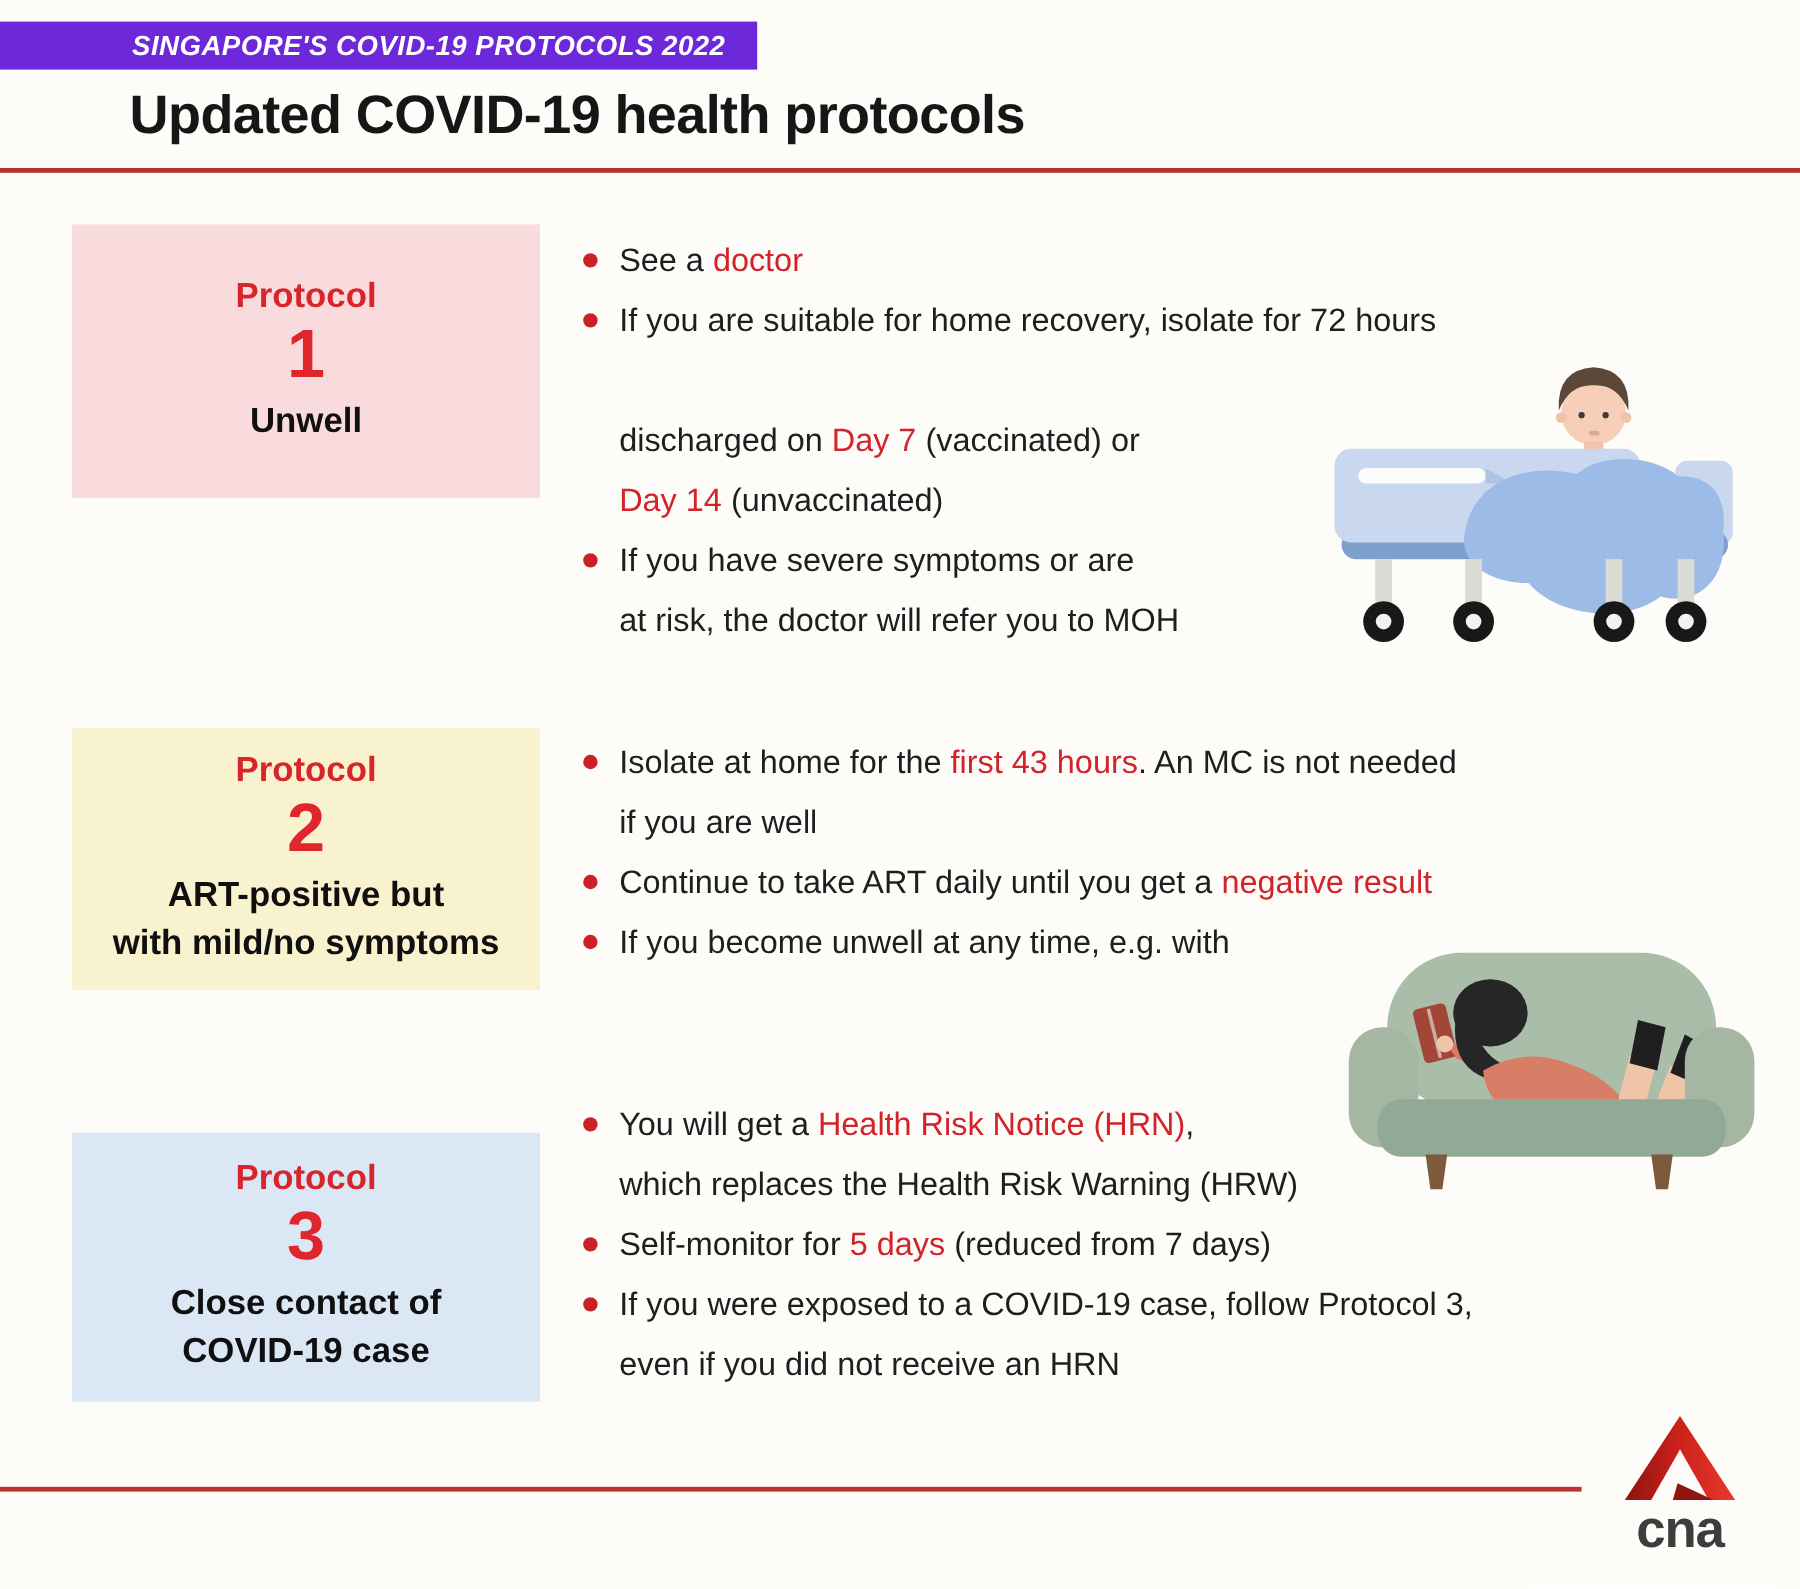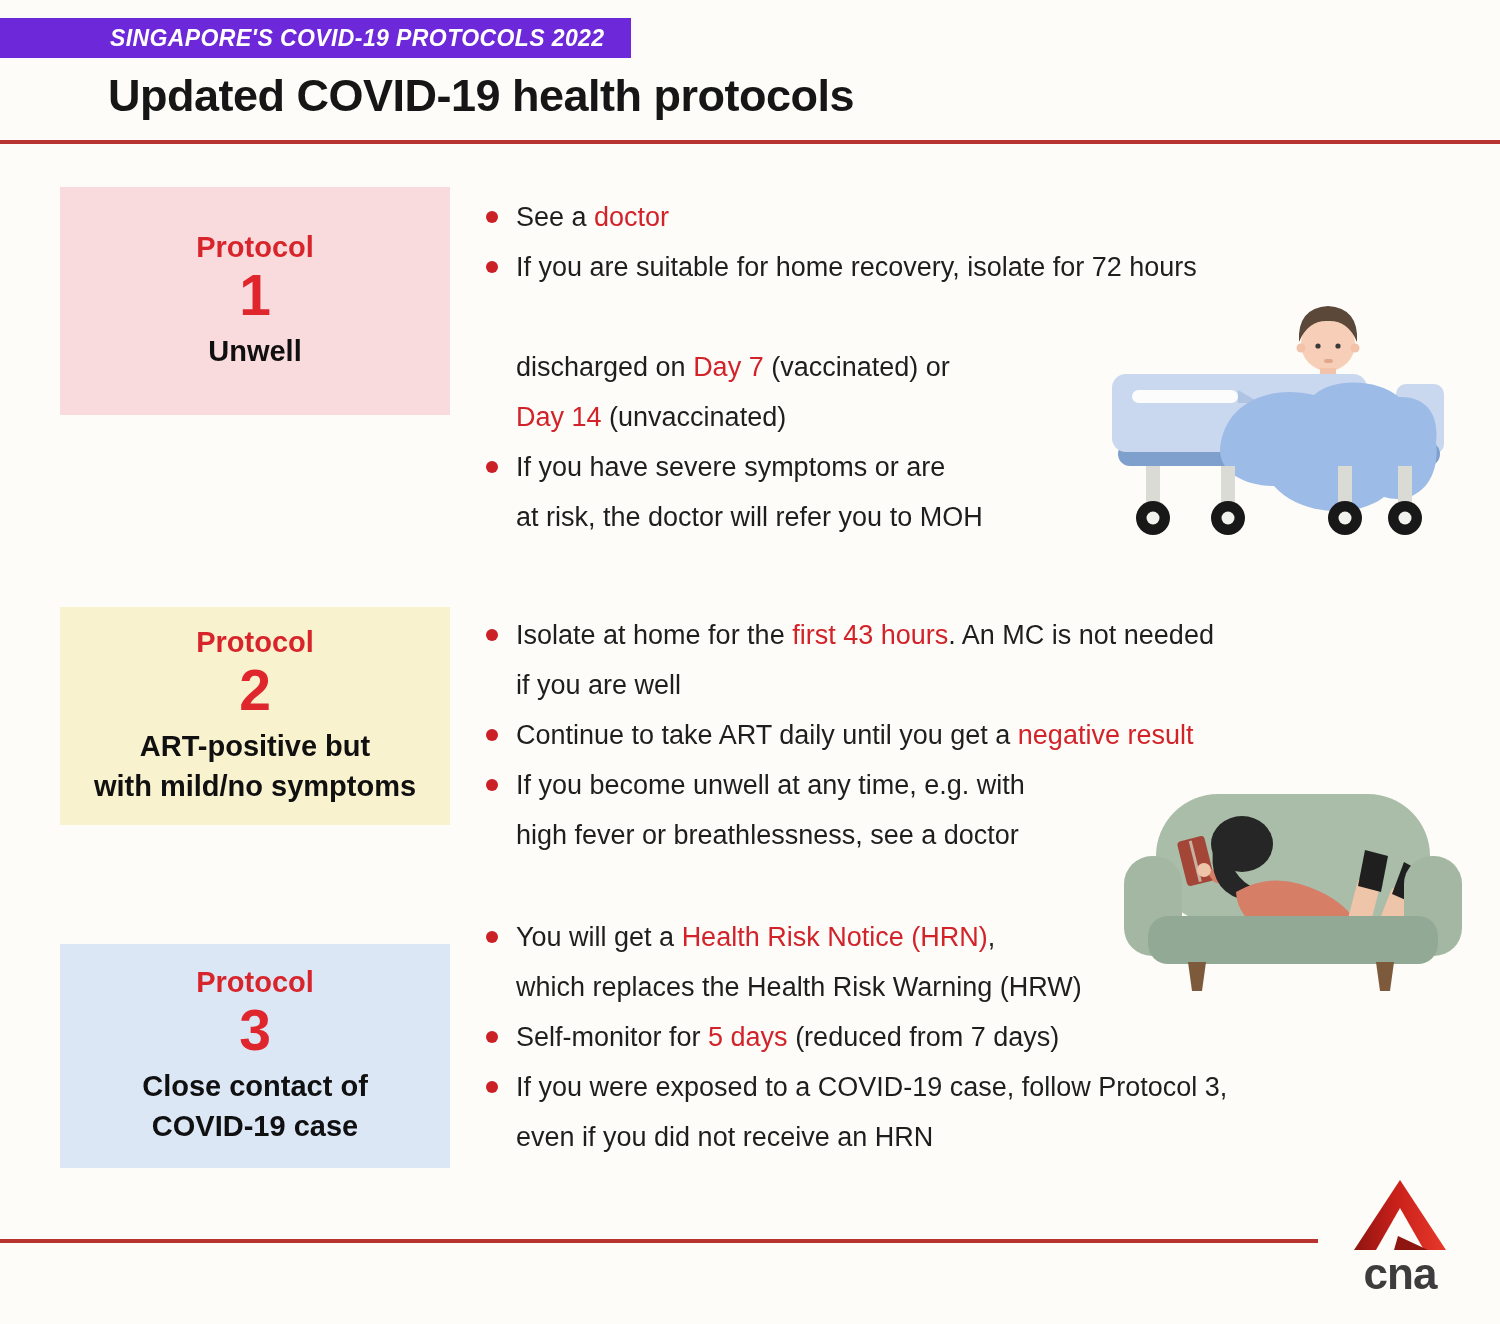--- a/index.html
+++ b/index.html
@@ -131,21 +131,21 @@
       <li>
         <span class="dot"></span>
         <span class="btext"><span>Isolate at home for the </span><span class="red">first 43 hours</span><span>. An MC is not needed</span><br><span>if you are well</span></span>
       </li>
       <li>
         <span class="dot"></span>
         <span class="btext"><span>Continue to take ART daily until you get a </span><span class="red">negative result</span></span>
       </li>
       <li>
         <span class="dot"></span>
-        <span class="btext"><span>If you become unwell at any time, e.g. with</span><br><span>high fever or breathlessness, see a doctor</span></span>
+        <span class="btext"><span>If you become unwell at any time, e.g. with</span><br></span>
       </li>
     </ul>
 
   <svg class="illus" style="left:1118px;top:782px;width:350px;height:212px;" viewBox="0 0 350 212">
 
     <rect x="38" y="12" width="274" height="130" rx="62" fill="#A9BDA9"></rect>
 
     <g transform="rotate(-14 78 80)">
       <rect x="64" y="56" width="28" height="46" rx="4" fill="#A34537"></rect>
       <rect x="76" y="58" width="3" height="42" fill="#C8AFA2"></rect>

